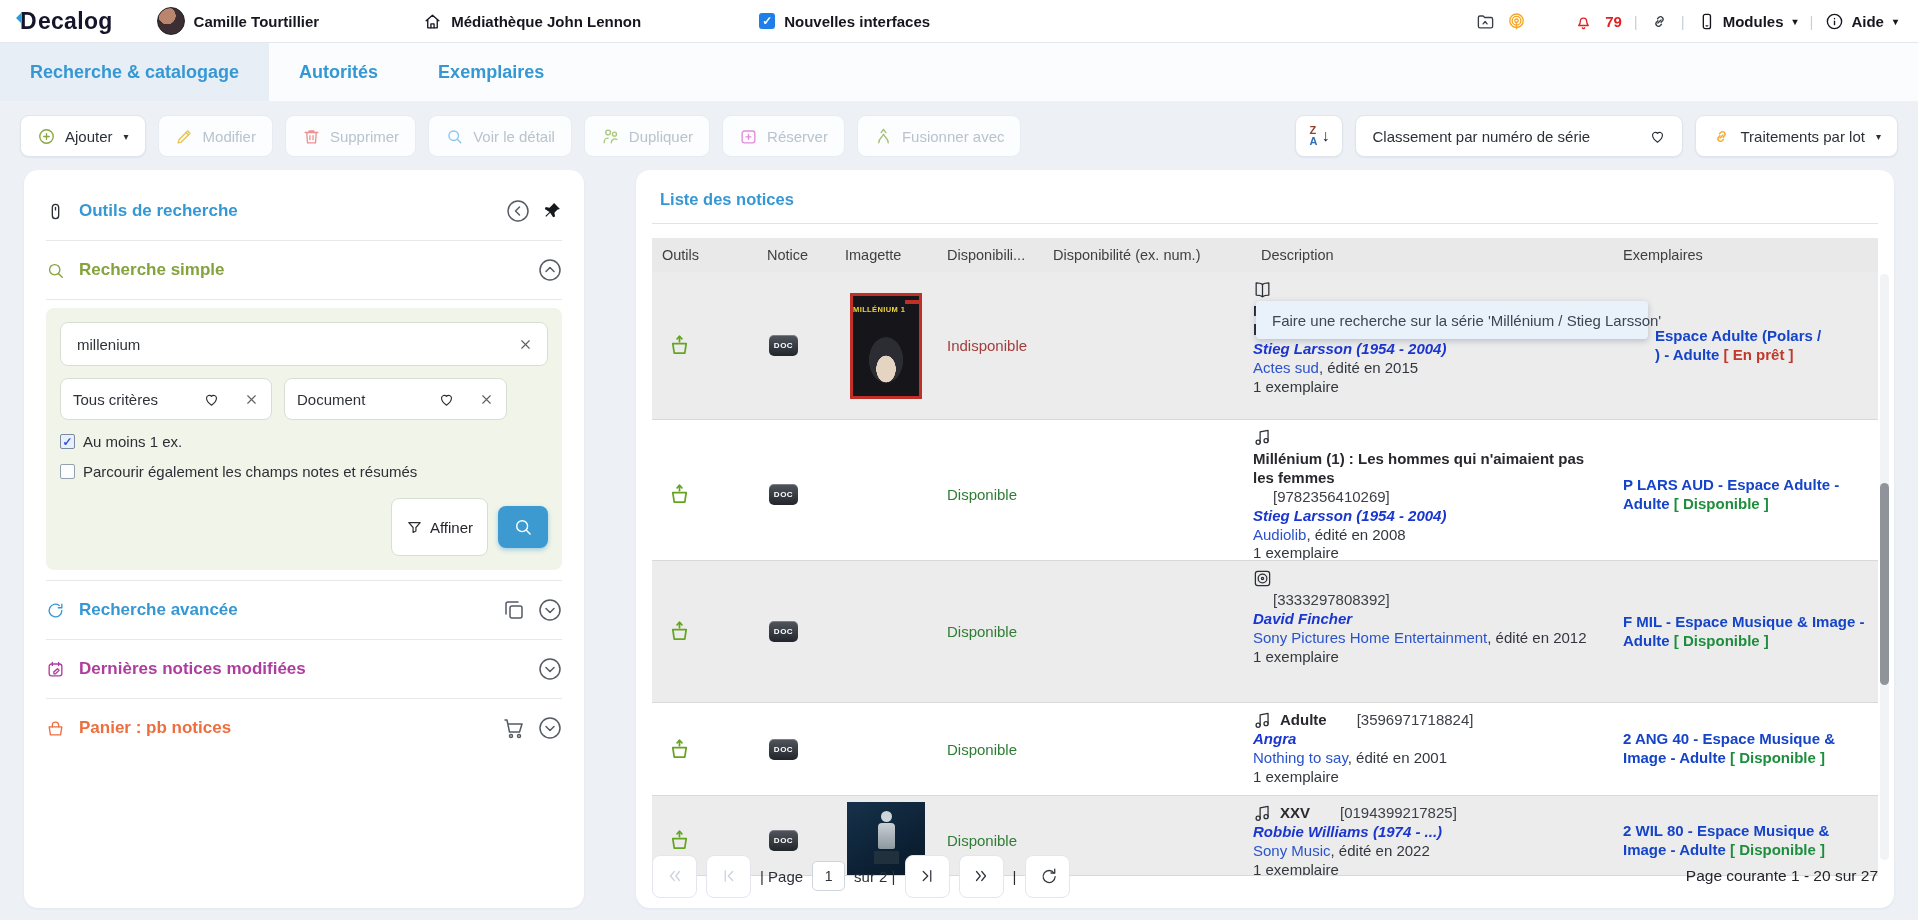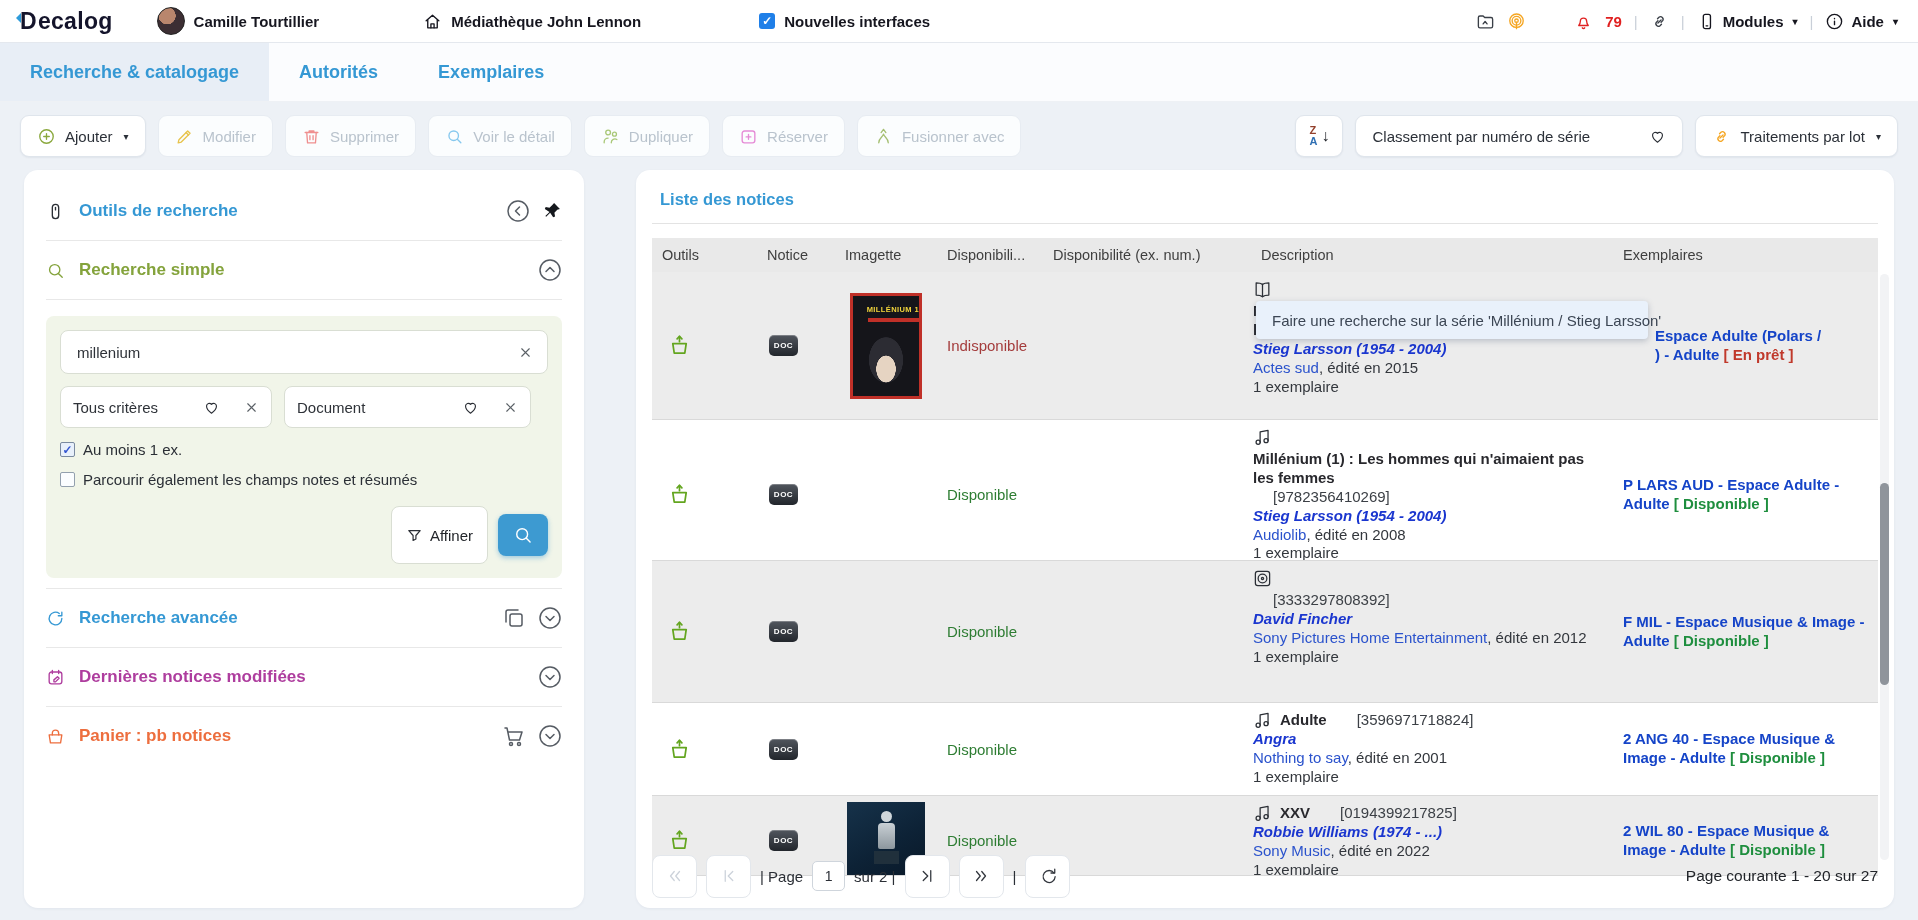--- a/index.html
+++ b/index.html
@@ -50,29 +50,29 @@
   
   .side-row{display:flex;align-items:center;gap:14px;height:46px;}
   .side-title{font-size:17px;font-weight:700;}
   .c-blue{color:#3598d4;}.c-olive{color:#84a33c;}.c-purple{color:#ae3d9e;}.c-orange{color:#ed6e3e;}
   .side-right{margin-left:auto;display:flex;align-items:center;gap:12px;color:#555b63;}
   .circ{width:24px;height:24px;}
   .circ svg{width:100%;height:100%;fill:none;stroke:#555b63;stroke-width:1.5;stroke-linecap:round;stroke-linejoin:round;}
   .pin{width:20px;height:20px;color:#15181d;}
   .pin svg{width:100%;height:100%;fill:currentColor;stroke:none;}
   .side-div{border-top:1px solid #e8e8e8;margin:6px 0;}
-  .green-panel{background:#f1f5e9;border-radius:8px;padding:14px;margin:16px 0 10px;}
+  .green-panel{background:#f1f5e9;border-radius:8px;padding:14px;margin:8px 0 10px;}
   .inp{height:42px;background:#fff;border:1px solid #d9ded3;border-radius:8px;display:flex;align-items:center;padding:0 14px;}
   .inp input{border:none;outline:none;flex:1;font-size:15px;color:#2e3238;font-family:inherit;background:transparent;}
   .x-ic{width:15px;height:15px;color:#5a6066;}
   .x-ic svg{width:100%;height:100%;fill:none;stroke:currentColor;stroke-width:1.8;stroke-linecap:round;}
   .sel-row{display:flex;gap:12px;margin-top:12px;}
   .sel{height:42px;background:#fff;border:1px solid #d9ded3;border-radius:8px;display:flex;align-items:center;padding:0 12px;font-size:15px;color:#2e3238;gap:24px;box-sizing:border-box;}
   .sel .val{flex:1;}
-  .sel1{width:212px;}.sel2{width:247px;}
+  .sel1{width:212px;}.sel2{width:223px;}
   .heart{width:17px;height:17px;color:#2b2f36;}
   .heart svg{width:100%;height:100%;fill:none;stroke:currentColor;stroke-width:1.6;stroke-linejoin:round;}
   .chk-row{display:flex;align-items:center;gap:8px;margin-top:13px;font-size:15px;color:#2b2f36;}
   .cb{width:15px;height:15px;border:1px solid #93a0ae;background:#fbfdff;border-radius:2px;display:flex;align-items:center;justify-content:center;font-size:12px;color:#3355d0;font-weight:700;box-sizing:border-box;}
   .cb.checked{background:#e8f0fb;border-color:#7a8aa0;}
   .cb .m{visibility:hidden;}
   .cb.checked .m{visibility:visible;}
   .refine-row{display:flex;justify-content:flex-end;align-items:center;gap:10px;margin-top:18px;}
   .affiner{height:40px;background:#fff;border:1px solid #d9ded3;border-radius:8px;display:flex;align-items:center;gap:7px;padding:8px 14px;font-size:15px;color:#23262b;}
   .search-btn{width:50px;height:42px;background:#3d9ad1;border-radius:8px;display:flex;align-items:center;justify-content:center;color:#fff;box-shadow:0 2px 5px rgba(61,154,209,.45);}
@@ -111,21 +111,21 @@
   .d-ean-inline{margin-left:22px;color:#3c4046;}
   .d-author{color:#1a36cf;font-weight:700;font-style:italic;}
   .d-publink{color:#2a52cc;}
   .c-hold{display:flex;align-items:center;font-size:15px;font-weight:700;color:#1544c8;padding:0 8px 0 10px;line-height:1.25;}
   .hold-label{white-space:pre-line;}
   .hold-status.ok{color:#1e8e3e;}
   .hold-status.loan{color:#c0392b;}
   .notice-row:nth-child(1) .hold-text{padding-left:32px;}
 
   
-  .cover-book{width:72px;height:106px;background:#15151a;border:3px solid #c03028;box-sizing:border-box;position:relative;display:flex;flex-direction:column;align-items:flex-end;overflow:hidden;}
+  .cover-book{width:72px;height:106px;background:#15151a;border:3px solid #c03028;box-sizing:border-box;position:relative;display:flex;flex-direction:row;align-items:flex-start;overflow:hidden;}
   .cb-title{margin-top:9px;color:#f2d53c;font-size:7.5px;font-weight:700;letter-spacing:.4px;white-space:nowrap;}
   .cb-band{width:78%;height:4px;background:#c03028;margin-top:4px;}
   .cb-face{position:absolute;bottom:0;left:50%;transform:translateX(-50%);width:56px;height:60px;
     background:radial-gradient(ellipse 16px 22px at 50% 55%,#e6d4c2 0 60%,rgba(230,212,194,0) 62%),
                radial-gradient(ellipse 24px 32px at 50% 40%,#2c2c33 0 70%,rgba(44,44,51,0) 72%);}
   .cover-album{width:78px;height:78px;background:linear-gradient(150deg,#16324a,#0d2236 55%,#091827);position:relative;overflow:hidden;}
   .ca-head{width:11px;height:11px;border-radius:50%;background:#cfd6da;margin:9px auto 0;}
   .ca-body{width:17px;height:26px;background:linear-gradient(#c9d0d5,#8d979e);margin:1px auto 0;border-radius:4px 4px 2px 2px;}
   .ca-base{width:25px;height:13px;background:#20303c;margin:2px auto 0;}
 

